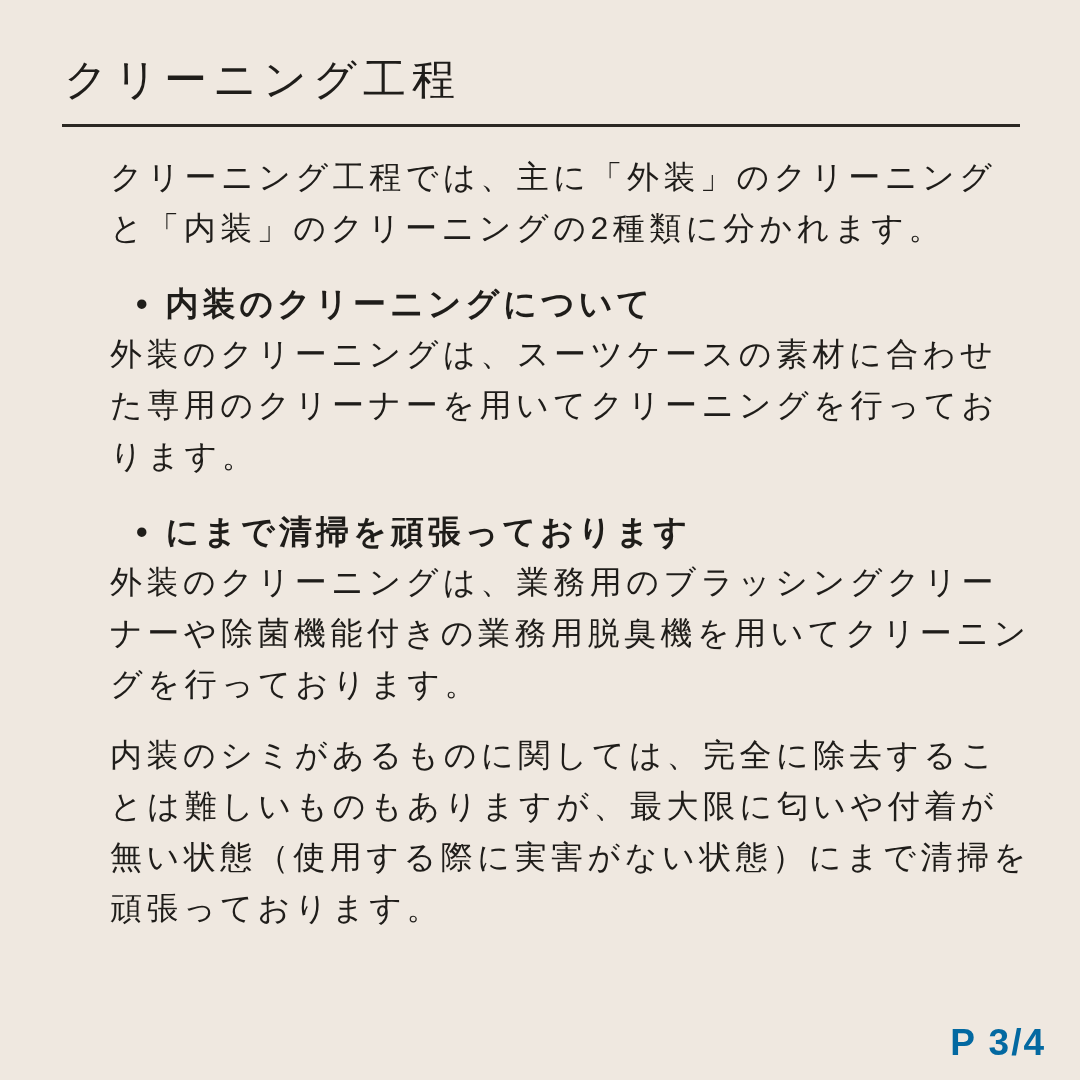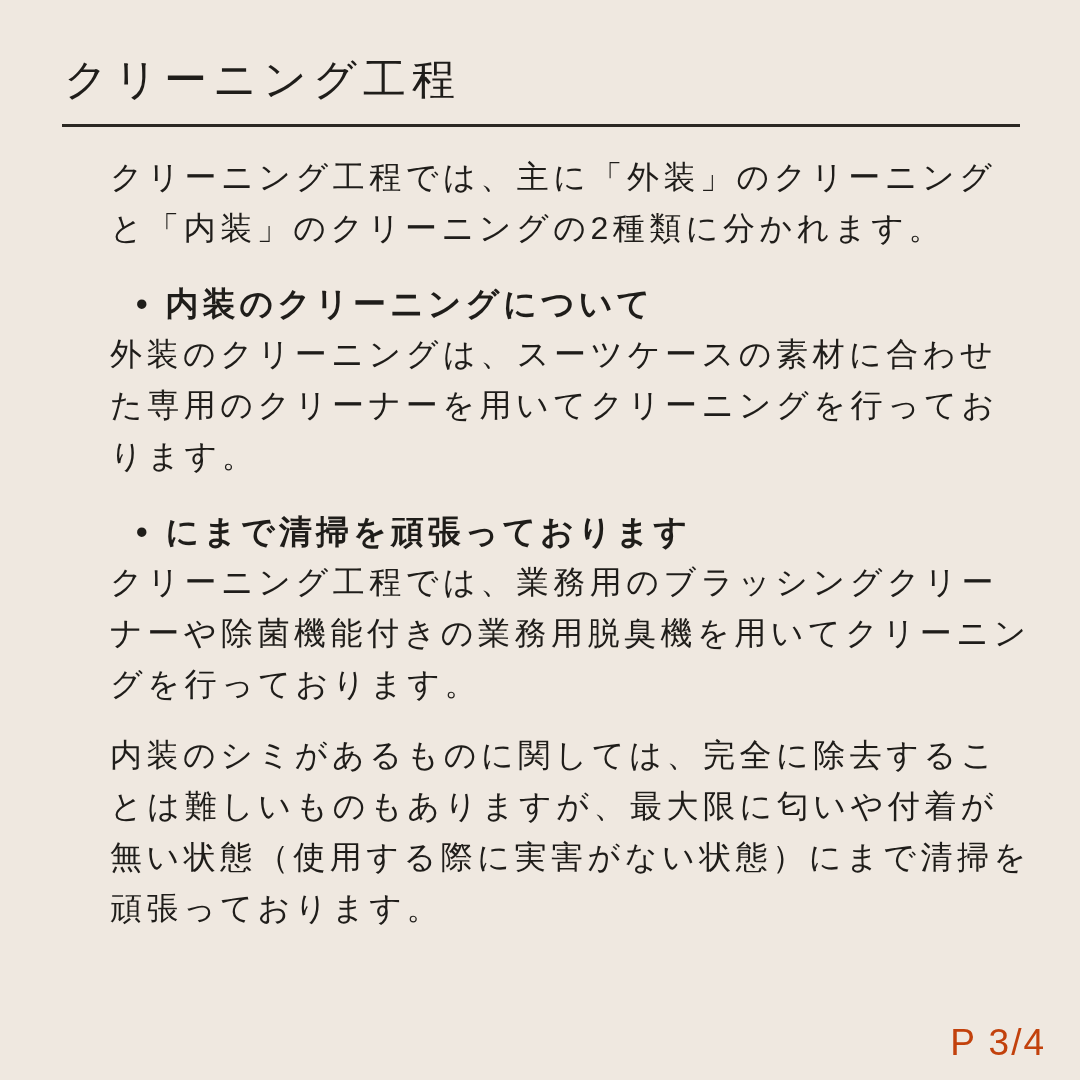--- a/index.html
+++ b/index.html
@@ -56,21 +56,22 @@
   .bullet {
     margin-right: 14px;
     font-weight: bold;
   }
   .page-indicator {
     position: absolute;
     right: 34px;
     bottom: 16px;
     font-size: 37px;
     letter-spacing: 2px;
-    color: #c2410c;
+    color: #0369a1;
+    font-weight: bold;
   }
 </style>
 </head>
 <body>
 
 <div class="page">
 
   <h1 class="title">クリーニング工程</h1>
   <div class="title-rule"></div>
 
@@ -84,21 +85,21 @@
         <span>内装のクリーニングについて</span>
       </div>
       <p class="para">外装のクリーニングは、スーツケースの素材に合わせた専用のクリーナーを用いてクリーニングを行っております。</p>
     </div>
 
     <div>
       <div class="section-heading">
         <span class="bullet">•</span>
         <span>にまで清掃を頑張っております</span>
       </div>
-      <p class="para">クリーニング工程では、業務用のブラッシングクリーナーや除菌機能付きの業務用脱臭機を用いてクリーニングを行っております。</p>
+      <p class="para">外装のクリーニングは、業務用のブラッシングクリーナーや除菌機能付きの業務用脱臭機を用いてクリーニングを行っております。</p>
       <p class="para last">内装のシミがあるものに関しては、完全に除去することは難しいものもありますが、最大限に匂いや付着が無い状態（使用する際に実害がない状態）にまで清掃を頑張っております。</p>
 
     </div>
 
   </div>
 
   <div class="page-indicator">P 3/4</div>
 
 </div>
 

